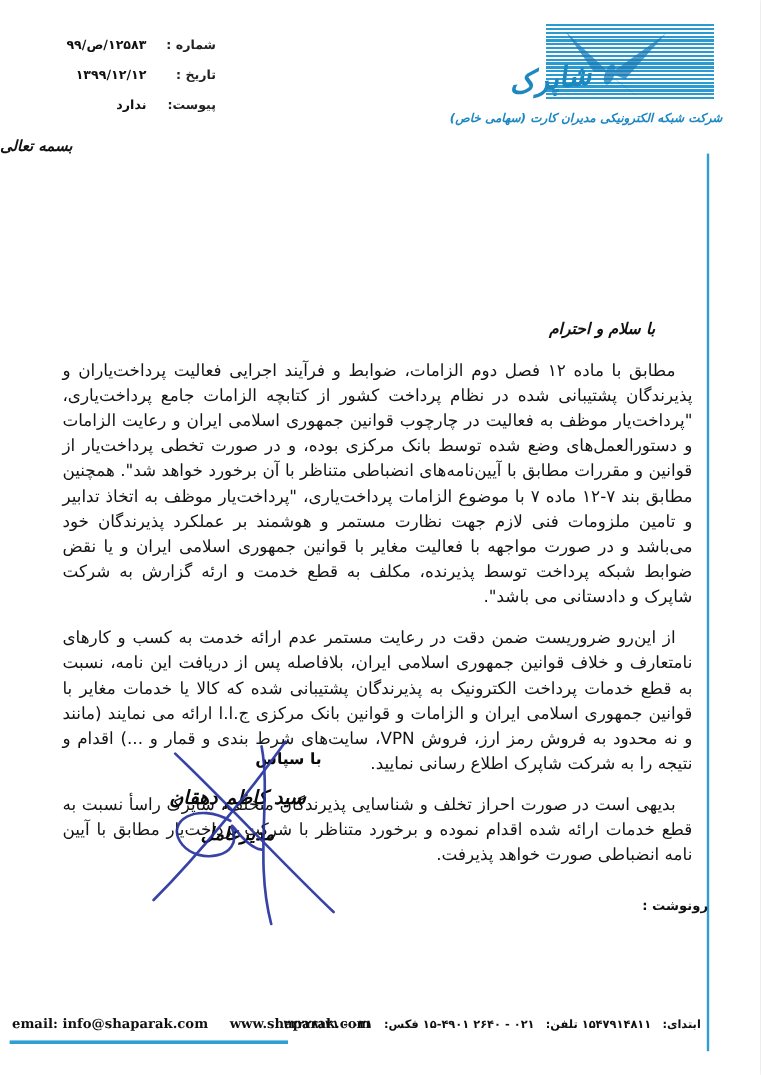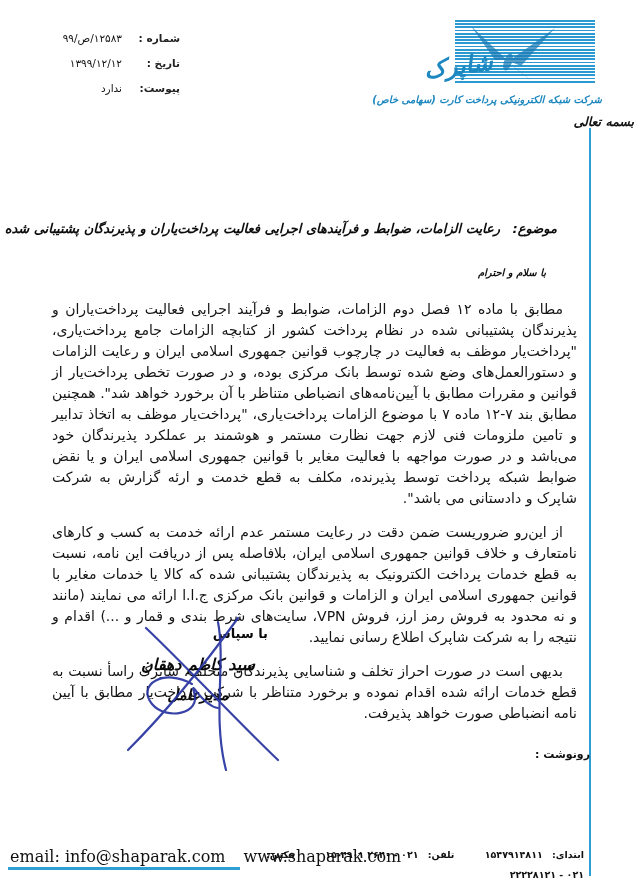--- a/index.html
+++ b/index.html
@@ -5,65 +5,65 @@
   html,body{margin:0;padding:0;background:#e8e8e8;}
   .page{
     position:relative;width:634px;height:896px;background:#ffffff;
     font-family:"DejaVu Sans",sans-serif;color:#1a1a1a;overflow:hidden;
     margin:0 auto;box-shadow:0 0 4px rgba(0,0,0,.25);
   }
   
   .meta{position:absolute;left:28px;top:32px;width:152px;direction:rtl;font-size:10.5px;}
   .meta-row{display:flex;gap:16px;margin-bottom:13px;align-items:baseline;}
   .meta-label{min-width:42px;font-weight:bold;color:#222;}
-  .meta-value{color:#111;}
+  .meta-value{color:#111;font-weight:bold;}
   
   .logo{position:absolute;right:30px;top:16px;width:180px;height:102px;}
   .stripes{position:absolute;left:31px;top:4px;width:140px;height:64px;
     background:repeating-linear-gradient(to bottom,#2a9ad0 0px,#2a9ad0 1.9px,#ffffff 1.9px,#ffffff 3.2px);}
   .butterfly{position:absolute;left:31px;top:4px;}
   .brand{position:absolute;left:0px;top:36px;font-size:24px;font-weight:bold;font-style:italic;
     color:#1d87c0;transform:rotate(-7deg);}
   .logo-subtitle{position:absolute;right:2px;top:78px;white-space:nowrap;direction:rtl;
     font-size:10px;font-weight:bold;font-style:italic;color:#1d87c0;}
   
-  .bismillah{position:absolute;left:0;right:0;top:114px;text-align:right;
+  .bismillah{position:absolute;left:0;right:0;top:114px;text-align:left;
     font-size:12.5px;font-weight:bold;font-style:italic;color:#111;}
   
   .vrule{position:absolute;right:43px;top:128px;width:2.5px;height:748px;background:#2f9fd3;}
   
   .addressee{position:absolute;right:77px;top:181px;direction:rtl;font-size:14.5px;
     font-weight:bold;font-style:italic;color:#0c0c0c;}
   .subject{position:absolute;right:77px;top:221px;direction:rtl;font-size:13px;
     font-weight:bold;font-style:italic;white-space:nowrap;color:#0c0c0c;}
   .subject .subj-label{margin-left:8px;}
-  .salutation{position:absolute;right:88px;top:267px;direction:rtl;font-size:10px;
+  .salutation{position:absolute;right:88px;top:267px;direction:rtl;font-size:13px;
     font-weight:bold;font-style:italic;color:#111;}
   
   .body-text{position:absolute;right:57px;left:52px;top:299px;direction:rtl;
     text-align:justify;font-size:14px;line-height:21px;color:#141414;}
   .body-text p{margin:0 0 13px 0;text-indent:14px;}
   
   .sig{position:absolute;left:128px;top:626px;width:140px;text-align:center;color:#0a0a0a;}
   .sig-closing{font-size:13px;font-weight:bold;margin-bottom:14px;
     text-align:right;padding-left:18px;}
   .sig-name{font-size:16px;font-weight:bold;font-style:italic;margin-bottom:12px;white-space:nowrap;}
   .sig-title{font-size:15px;font-weight:bold;font-style:italic;}
   .sig-scribble{position:absolute;left:110px;top:612px;pointer-events:none;}
   
   .cc{position:absolute;right:44px;top:748px;direction:rtl;font-size:11px;font-weight:bold;color:#111;}
   
   .footer-right{position:absolute;right:50px;top:845px;width:372px;direction:rtl;
     font-size:9.5px;font-weight:bold;line-height:20px;color:#111;text-align:right;}
   .footer-right .flabel{margin-left:6px;}
-  .footer-right .fgroup{margin-left:27px;}
+  .footer-right .fgroup{margin-left:0;}
   .num{direction:ltr;unicode-bidi:isolate;}
   .footer-left{position:absolute;left:10px;top:847px;width:240px;
-    font-family:"DejaVu Serif",serif;font-size:16px;color:#111;
-    display:flex;gap:18px;white-space:nowrap;}
+    font-family:"DejaVu Serif",serif;font-size:11px;color:#111;
+    display:flex;gap:18px;white-space:nowrap;font-weight:bold;}
   .footer-underline{position:absolute;left:8px;top:867px;width:232px;height:2.5px;background:#2f9fd3;}
 </style>
 </head>
 <body>
 
 <div class="page">
 
   <div class="meta">
     <div class="meta-row">
       <span class="meta-label">شماره :</span>
@@ -84,31 +84,27 @@
     <svg class="butterfly" width="140" height="64" viewBox="0 0 140 64">
       <g fill="#1a7ab5" opacity="0.72">
         <path d="M52 40 L16 6 L40 40 Z"></path>
         <path d="M54 41 L100 8 L66 46 Z"></path>
         <path d="M51 43 L24 66 L44 49 Z"></path>
         <path d="M55 44 L78 62 L62 49 Z"></path>
         <ellipse cx="53" cy="42" rx="4" ry="9" transform="rotate(20 53 42)"></ellipse>
       </g>
     </svg>
     <div class="brand">شاپرک</div>
-    <div class="logo-subtitle">شرکت شبکه الکترونیکی پرداخت کارت (سهامی خاص)</div>
+    <div class="logo-subtitle">شرکت شبکه الکترونیکی مدیران کارت (سهامی خاص)</div>
   </div>
 
   <div class="bismillah">بسمه تعالی</div>
 
   <div class="vrule"></div>
 
-  <div class="subject">
-    <span class="subj-label">موضوع:</span>
-    <span>رعایت الزامات، ضوابط و فرآیندهای اجرایی فعالیت پرداخت‌یاران و پذیرندگان پشتیبانی شده</span>
-  </div>
   <div class="salutation">با سلام و احترام</div>
 
   <div class="body-text">
     <p>مطابق با ماده ۱۲ فصل دوم الزامات، ضوابط و فرآیند اجرایی فعالیت پرداخت‌یاران و پذیرندگان پشتیبانی شده در نظام پرداخت کشور از کتابچه الزامات جامع پرداخت‌یاری، "پرداخت‌یار موظف به فعالیت در چارچوب قوانین جمهوری اسلامی ایران و رعایت الزامات و دستورالعمل‌های وضع شده توسط بانک مرکزی بوده، و در صورت تخطی پرداخت‌یار از قوانین و مقررات مطابق با آیین‌نامه‌های انضباطی متناظر با آن برخورد خواهد شد". همچنین مطابق بند ۷-۱۲ ماده ۷ با موضوع الزامات پرداخت‌یاری، "پرداخت‌یار موظف به اتخاذ تدابیر و تامین ملزومات فنی لازم جهت نظارت مستمر و هوشمند بر عملکرد پذیرندگان خود می‌باشد و در صورت مواجهه با فعالیت مغایر با قوانین جمهوری اسلامی ایران و یا نقض ضوابط شبکه پرداخت توسط پذیرنده، مکلف به قطع خدمت و ارئه گزارش به شرکت شاپرک و دادستانی می باشد".</p>
     <p>از این‌رو ضروریست ضمن دقت در رعایت مستمر عدم ارائه خدمت به کسب و کارهای نامتعارف و خلاف قوانین جمهوری اسلامی ایران، بلافاصله پس از دریافت این نامه، نسبت به قطع خدمات پرداخت الکترونیک به پذیرندگان پشتیبانی شده که کالا یا خدمات مغایر با قوانین جمهوری اسلامی ایران و الزامات و قوانین بانک مرکزی ج.ا.ا ارائه می نمایند (مانند و نه محدود به فروش رمز ارز، فروش VPN، سایت‌های شرط بندی و قمار و ...) اقدام و نتیجه را به شرکت شاپرک اطلاع رسانی نمایید.</p>
     <p>بدیهی است در صورت احراز تخلف و شناسایی پذیرندگان متخلف، شاپرک راسأ نسبت به قطع خدمات ارائه شده اقدام نموده و برخورد متناظر با شرکت پرداخت‌یار مطابق با آیین نامه انضباطی صورت خواهد پذیرفت.</p>
   </div>
 
   <div class="sig">
     <div class="sig-closing">با سپاس</div>

